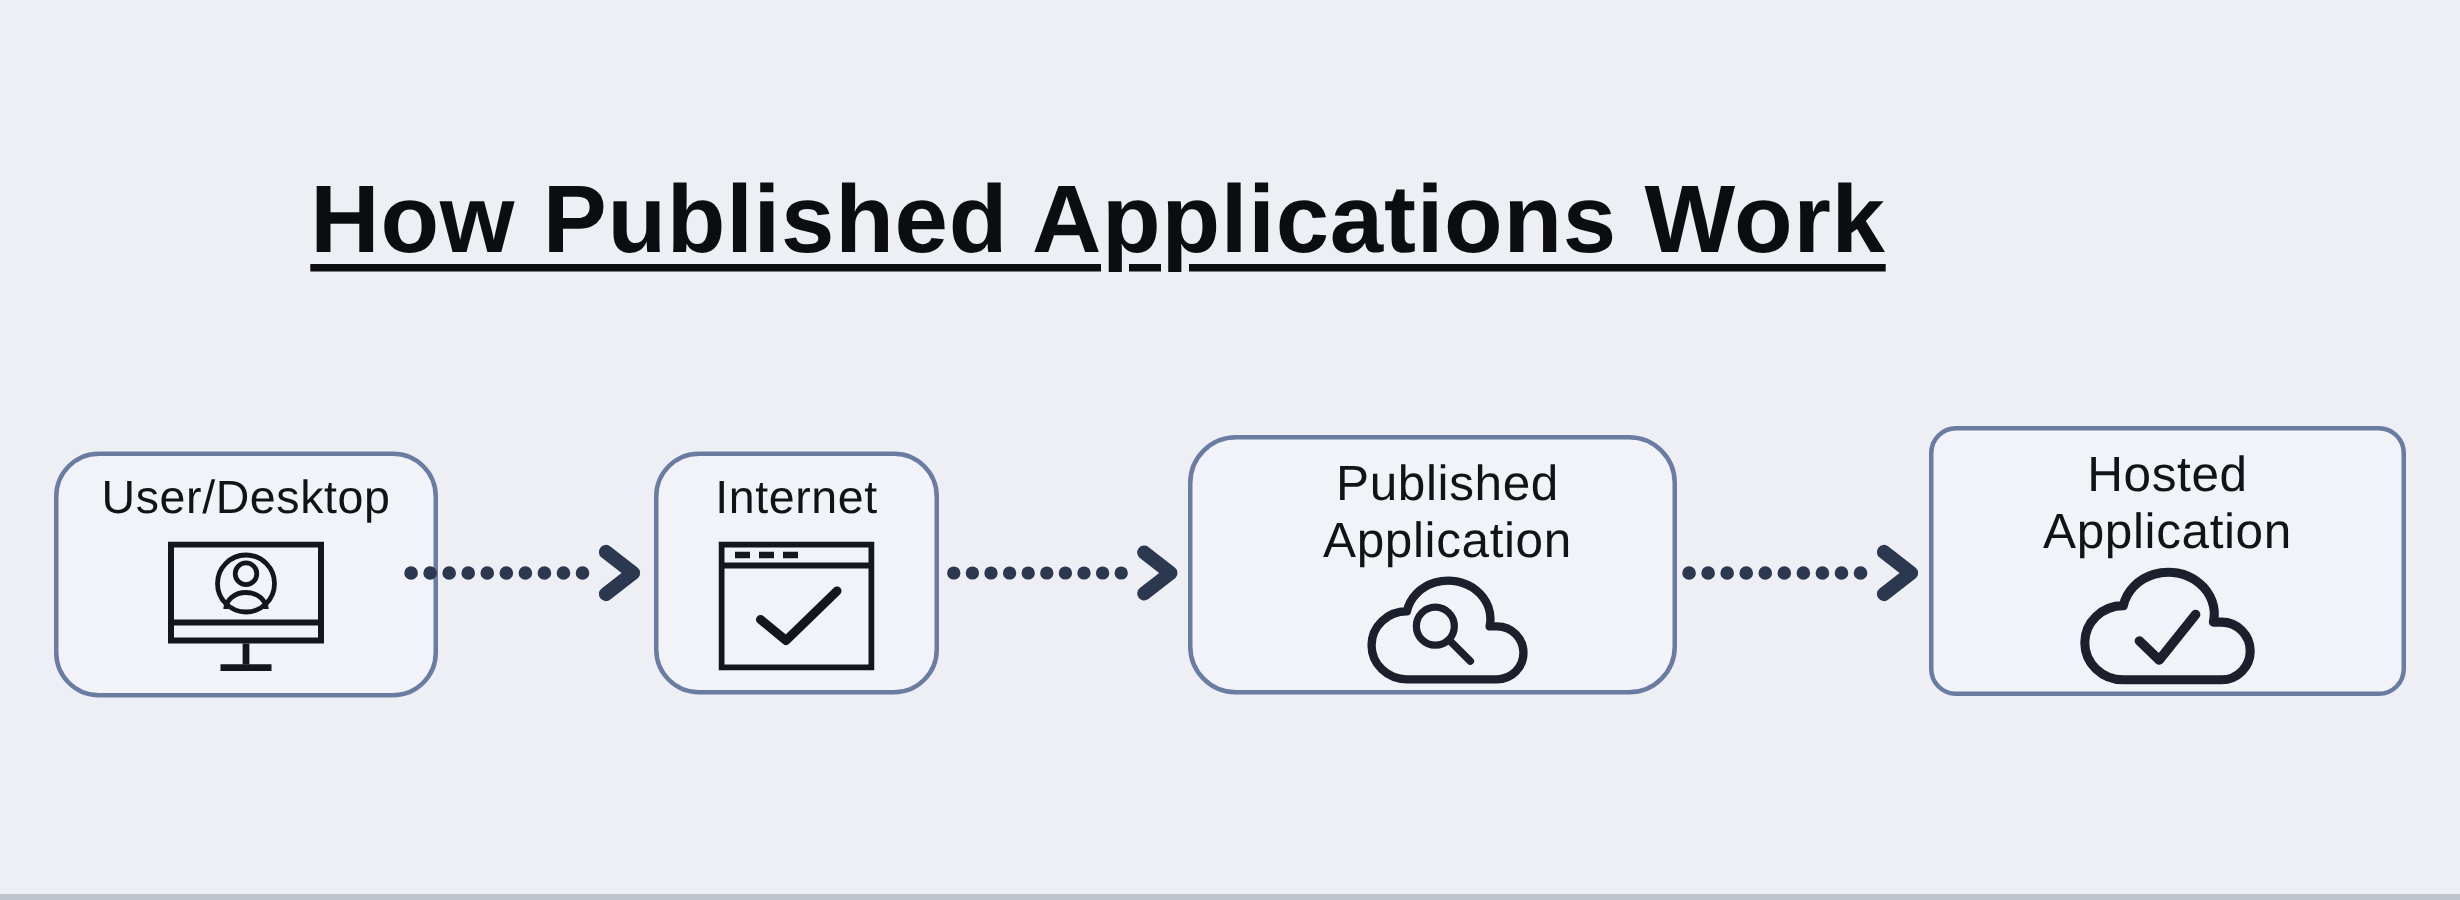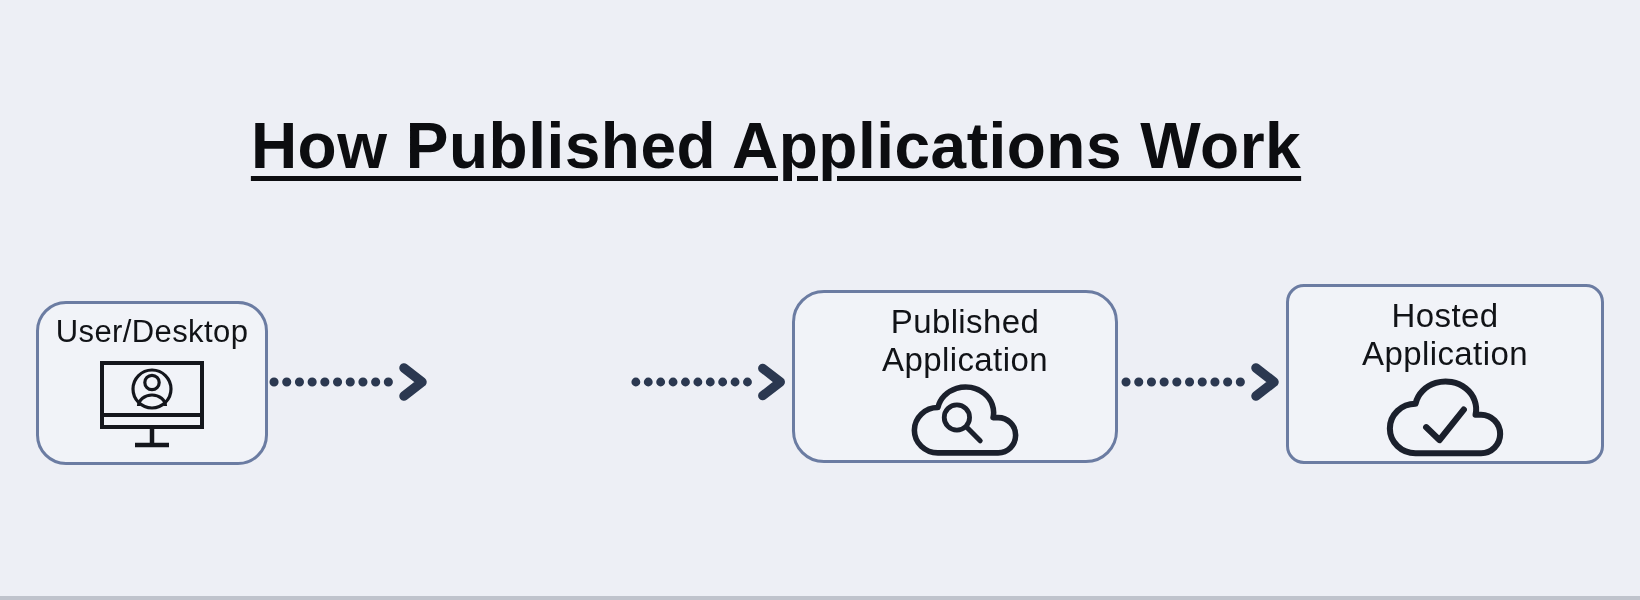--- a/index.html
+++ b/index.html
@@ -9,21 +9,21 @@
     position: relative;
     width: 1640px;
     height: 600px;
     background: var(--background, #edeff5);
     font-family: "Liberation Sans", "DejaVu Sans", sans-serif;
     overflow: hidden;
   }
 
   .title {
     position: absolute;
-    left: 776px;
+    left: 732px;
     top: 114px;
     transform: translateX(-50%);
     white-space: nowrap;
     font-size: 64px;
     font-weight: 600;
     letter-spacing: 0.5px;
     color: var(--text, #0c0d10);
     text-decoration: underline;
     text-decoration-thickness: 5px;
     text-underline-offset: 8px;
@@ -33,21 +33,21 @@
   .node {
     position: absolute;
     background: var(--node-fill, #f1f3f8);
     border: 3.5px solid var(--node-border, #6b7ca2);
     border-radius: 30px;
     display: flex;
     flex-direction: column;
     align-items: center;
     padding-top: 10px;
   }
-  .node-1 { left: 36px;   top: 301px; width: 232px; height: 164px; }
+  .node-1 { left: 36px;   top: 301px; width: 256px; height: 164px; }
   .node-2 { left: 436px;  top: 301px; width: 190px; height: 162px; }
   .node-3 { left: 792px;  top: 290px; width: 326px; height: 173px; border-radius: 32px; padding-left: 20px; }
   .node-4 { left: 1286px; top: 284px; width: 318px; height: 180px; border-radius: 18px; }
 
   .node-label {
     font-size: 31px;
     font-weight: 500;
     letter-spacing: 0.4px;
     line-height: 1.16;
     color: #111317;
@@ -96,20 +96,31 @@
       <line x1="52" y1="68" x2="52" y2="82" stroke-width="4.5"></line>
       <line x1="35" y1="84" x2="69" y2="84" stroke-width="4.5"></line>
     </svg>
   </div>
 
   <svg class="arrow arrow-1" viewBox="0 0 170 44" fill="none" stroke="currentColor" xmlns="http://www.w3.org/2000/svg">
     <line x1="8" y1="22" x2="130" y2="22" stroke-width="9" stroke-linecap="round" stroke-dasharray="0.1 12.6"></line>
     <path d="M138 8 L156 22 L138 36" stroke-width="9.5" stroke-linecap="round" stroke-linejoin="round"></path>
   </svg>
 
+  <div class="node node-2">
+    <div class="node-label">Internet</div>
+    <svg class="node-icon icon-browser" width="104" height="86" viewBox="0 0 104 86" fill="none" stroke="currentColor" xmlns="http://www.w3.org/2000/svg">
+      <rect x="2" y="2" width="100" height="82" stroke-width="4"></rect>
+      <line x1="2" y1="16" x2="102" y2="16" stroke-width="4"></line>
+      <line x1="11" y1="9" x2="21" y2="9" stroke-width="4.2"></line>
+      <line x1="27" y1="9" x2="37" y2="9" stroke-width="4.2"></line>
+      <line x1="43" y1="9" x2="53" y2="9" stroke-width="4.2"></line>
+      <path d="M28 52 L45 66 L79 33" stroke-width="6" stroke-linecap="round" stroke-linejoin="round"></path>
+    </svg>
+  </div>
 
   <svg class="arrow arrow-2" viewBox="0 0 170 44" fill="none" stroke="currentColor" xmlns="http://www.w3.org/2000/svg">
     <line x1="8" y1="22" x2="130" y2="22" stroke-width="9" stroke-linecap="round" stroke-dasharray="0.1 12.6"></line>
     <path d="M138 8 L156 22 L138 36" stroke-width="9.5" stroke-linecap="round" stroke-linejoin="round"></path>
   </svg>
 
   <div class="node node-3">
     <div class="node-label">Published
 Application</div>
     <svg class="node-icon icon-cloud" width="132" height="85" viewBox="0.5 4 23 15.5" fill="none" stroke="currentColor" xmlns="http://www.w3.org/2000/svg">

